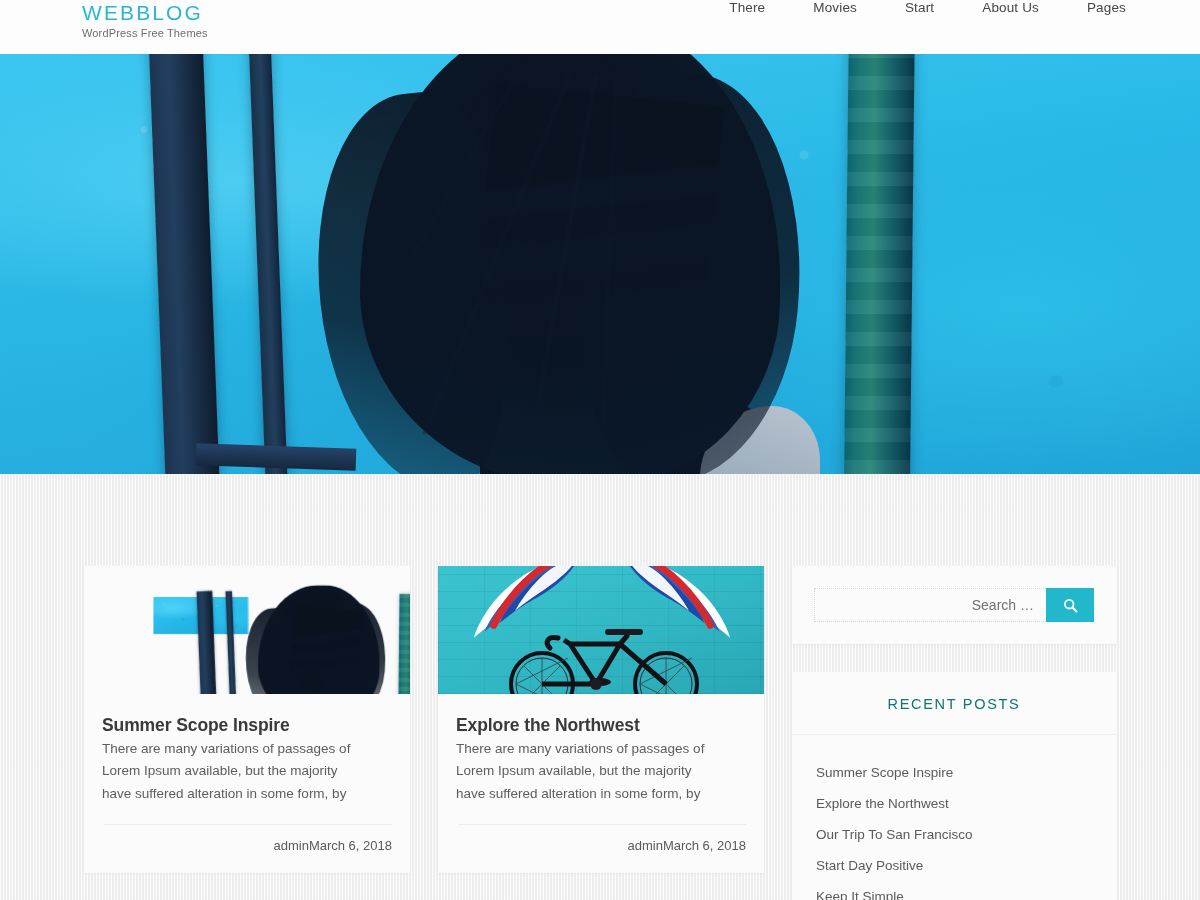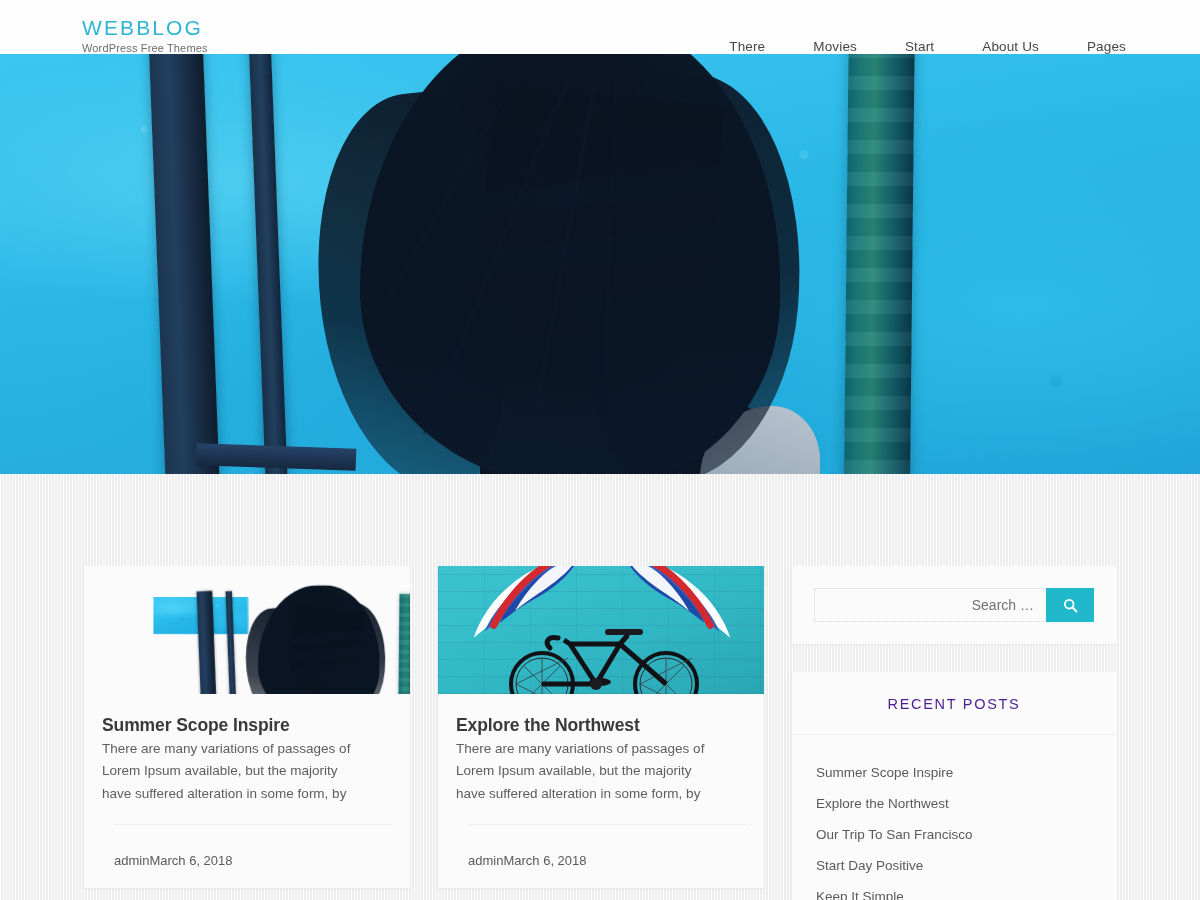--- a/index.html
+++ b/index.html
@@ -23,21 +23,21 @@
       );
     color: #4a4a4a;
     -webkit-font-smoothing: antialiased;
   }
 
   
   .site-header {
     height: 54px;
     background: #fdfdfd;
     display: flex;
-    align-items: flex-end;
+    align-items: flex-start;
     position: relative;
     z-index: 5;
   }
 
   .brand {
     width: 300px;
     padding-left: 82px;
     padding-top: 2px;
   }
 
@@ -275,25 +275,25 @@
 
   .post-excerpt {
     margin-top: 1px;
     font-size: 13.5px;
     line-height: 22.5px;
     color: #5d5d5d;
     width: 268px;
   }
 
   .post-meta {
-    margin: 19px 18px 0 30px;
+    margin: 19px 18px 0 20px;
     border-top: 1px solid #ececec;
-    padding: 28px 0 20px 0;
+    padding: 13px 0 20px 0;
     display: flex;
-    justify-content: flex-start;
+    justify-content: flex-end;
     font-size: 13px;
     color: #5a5a5a;
   }
   .post-meta span { cursor: pointer; }
 
   
   .sidebar { width: 328px; }
 
   .widget {
     background: #fbfbfb;
@@ -328,21 +328,21 @@
     cursor: pointer;
     display: flex;
     align-items: center;
     justify-content: center;
   }
 
   .widget-title {
     text-align: center;
     font-size: 14.5px;
     letter-spacing: 1.7px;
-    color: #4c1d95;
+    color: #0f766e;
     font-weight: 400;
     padding: 24px 0 22px 0;
     border-bottom: 1px solid #efefef;
   }
 
   .recent-list { list-style: none; padding: 22px 0 26px 0; }
   .recent-list li { padding: 0 24px; }
   .recent-link {
     display: block;
     color: #5a5a5a;

